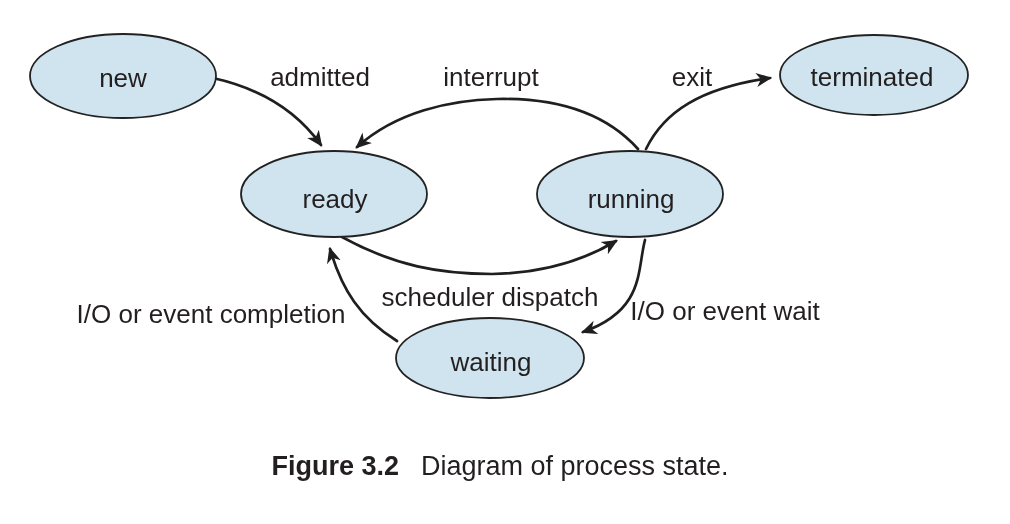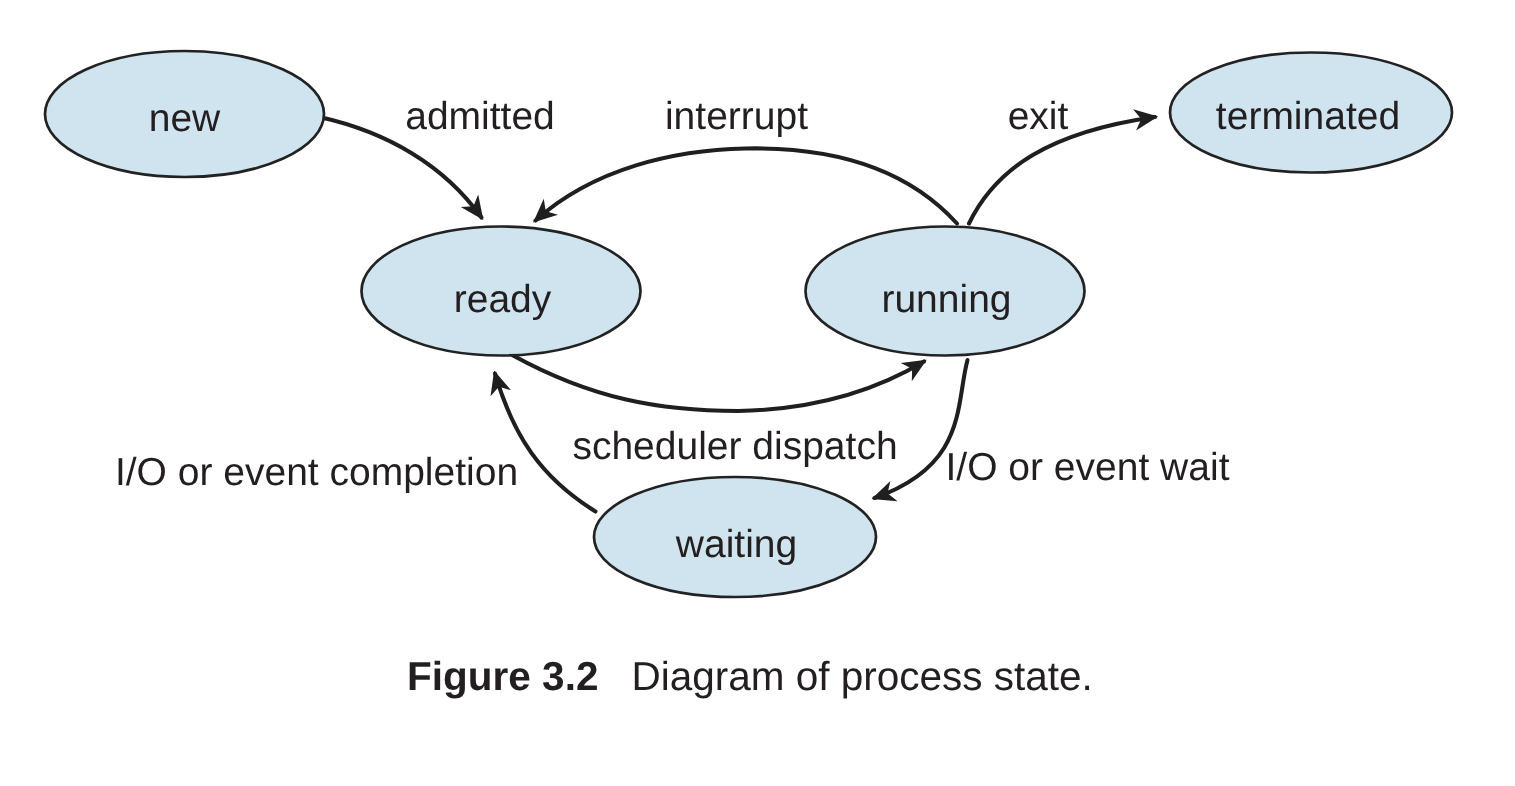--- a/index.html
+++ b/index.html
@@ -39,21 +39,21 @@
     text-anchor: middle;
   }
   .edge-label {
     font-family: "Liberation Sans", sans-serif;
     font-size: 26px;
     fill: #231f20;
     text-anchor: middle;
   }
   .caption {
     position: absolute;
-    top: 436px;
+    top: 451px;
     left: 0;
     width: 1000px;
     text-align: center;
     font-size: 27px;
     color: #231f20;
     white-space: nowrap;
   }
   .caption-label {
     font-weight: bold;
   }

